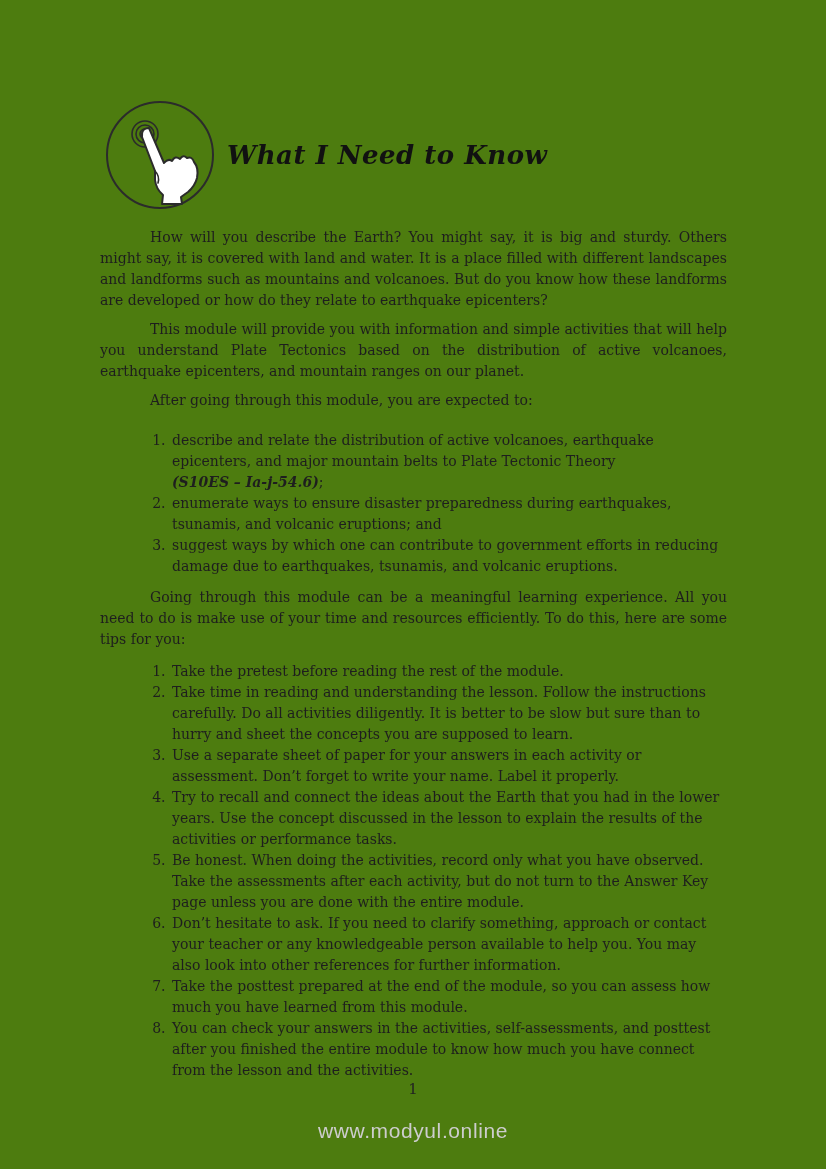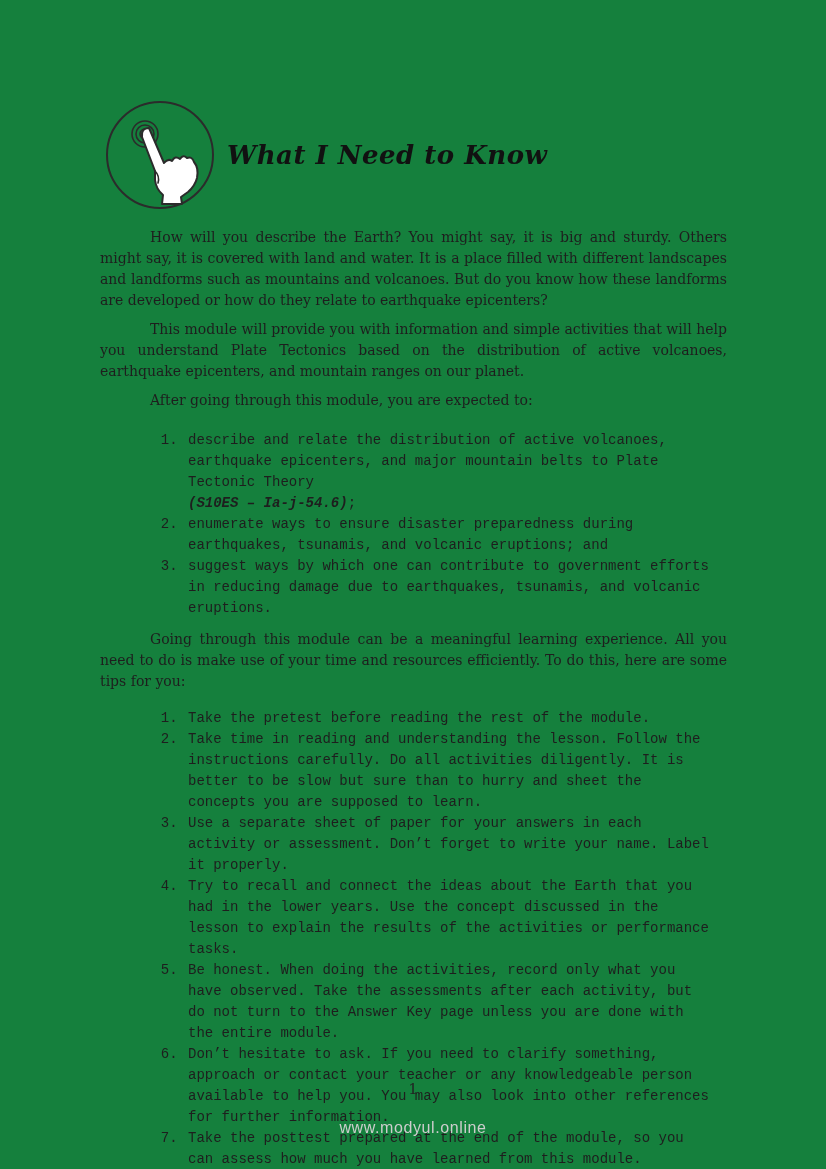--- a/index.html
+++ b/index.html
@@ -1,20 +1,20 @@
 <!DOCTYPE html>
 <html><head>
 <meta charset="utf-8">
 <style>
   * { margin:0; padding:0; box-sizing:border-box; }
   html,body { background:#ffffff; }
   .page {
     position:relative;
     width:826px; height:1169px;
-    background:#15803d;
+    background:#4d7c0f;
     font-family:"DejaVu Serif", serif;
     color:#1e1e1e;
     overflow:hidden;
   }
   .header {
     position:absolute; top:100px; left:105px;
     display:flex; align-items:center; gap:12px;
   }
   .tap-icon { width:110px; height:110px; flex:0 0 auto; }
   .page-title {
@@ -26,37 +26,36 @@
   }
   .main {
     position:absolute; top:227px; left:100px; width:627px;
     font-size:14px; line-height:21px;
   }
   .main p { margin:0 0 8px 0; text-indent:50px; text-align:justify; }
   .main p.lead { text-align:left; margin-bottom:19px; }
   .main p.tips-lead { margin-bottom:11px; }
   ol {
     list-style:decimal outside;
-    padding-left:70px; margin:16px;
+    padding-left:70px; margin:0;
     text-align:left;
-    font-family:Liberation Mono, monospace;
   }
   ol.objectives { margin-bottom:10px; }
   ol.tips { margin-bottom:0; }
   li { padding-left:2px; }
   .code-ref { font-weight:700; font-style:italic; }
   .page-number {
     position:absolute; top:1080px; left:0; width:100%;
     text-align:center; font-size:15px; color:#222;
   }
   .watermark {
     position:absolute; top:1119px; left:0; width:100%;
     text-align:center;
     font-family:"Liberation Sans", sans-serif;
-    font-size:16px; letter-spacing:0.6px;
+    font-size:21px; letter-spacing:0.6px;
     color:#cdcdcd;
   }
 </style>
 </head>
 <body>
 
 <div class="page">
 
   <div class="header">
     <svg class="tap-icon" viewBox="0 0 110 110" aria-hidden="true">

